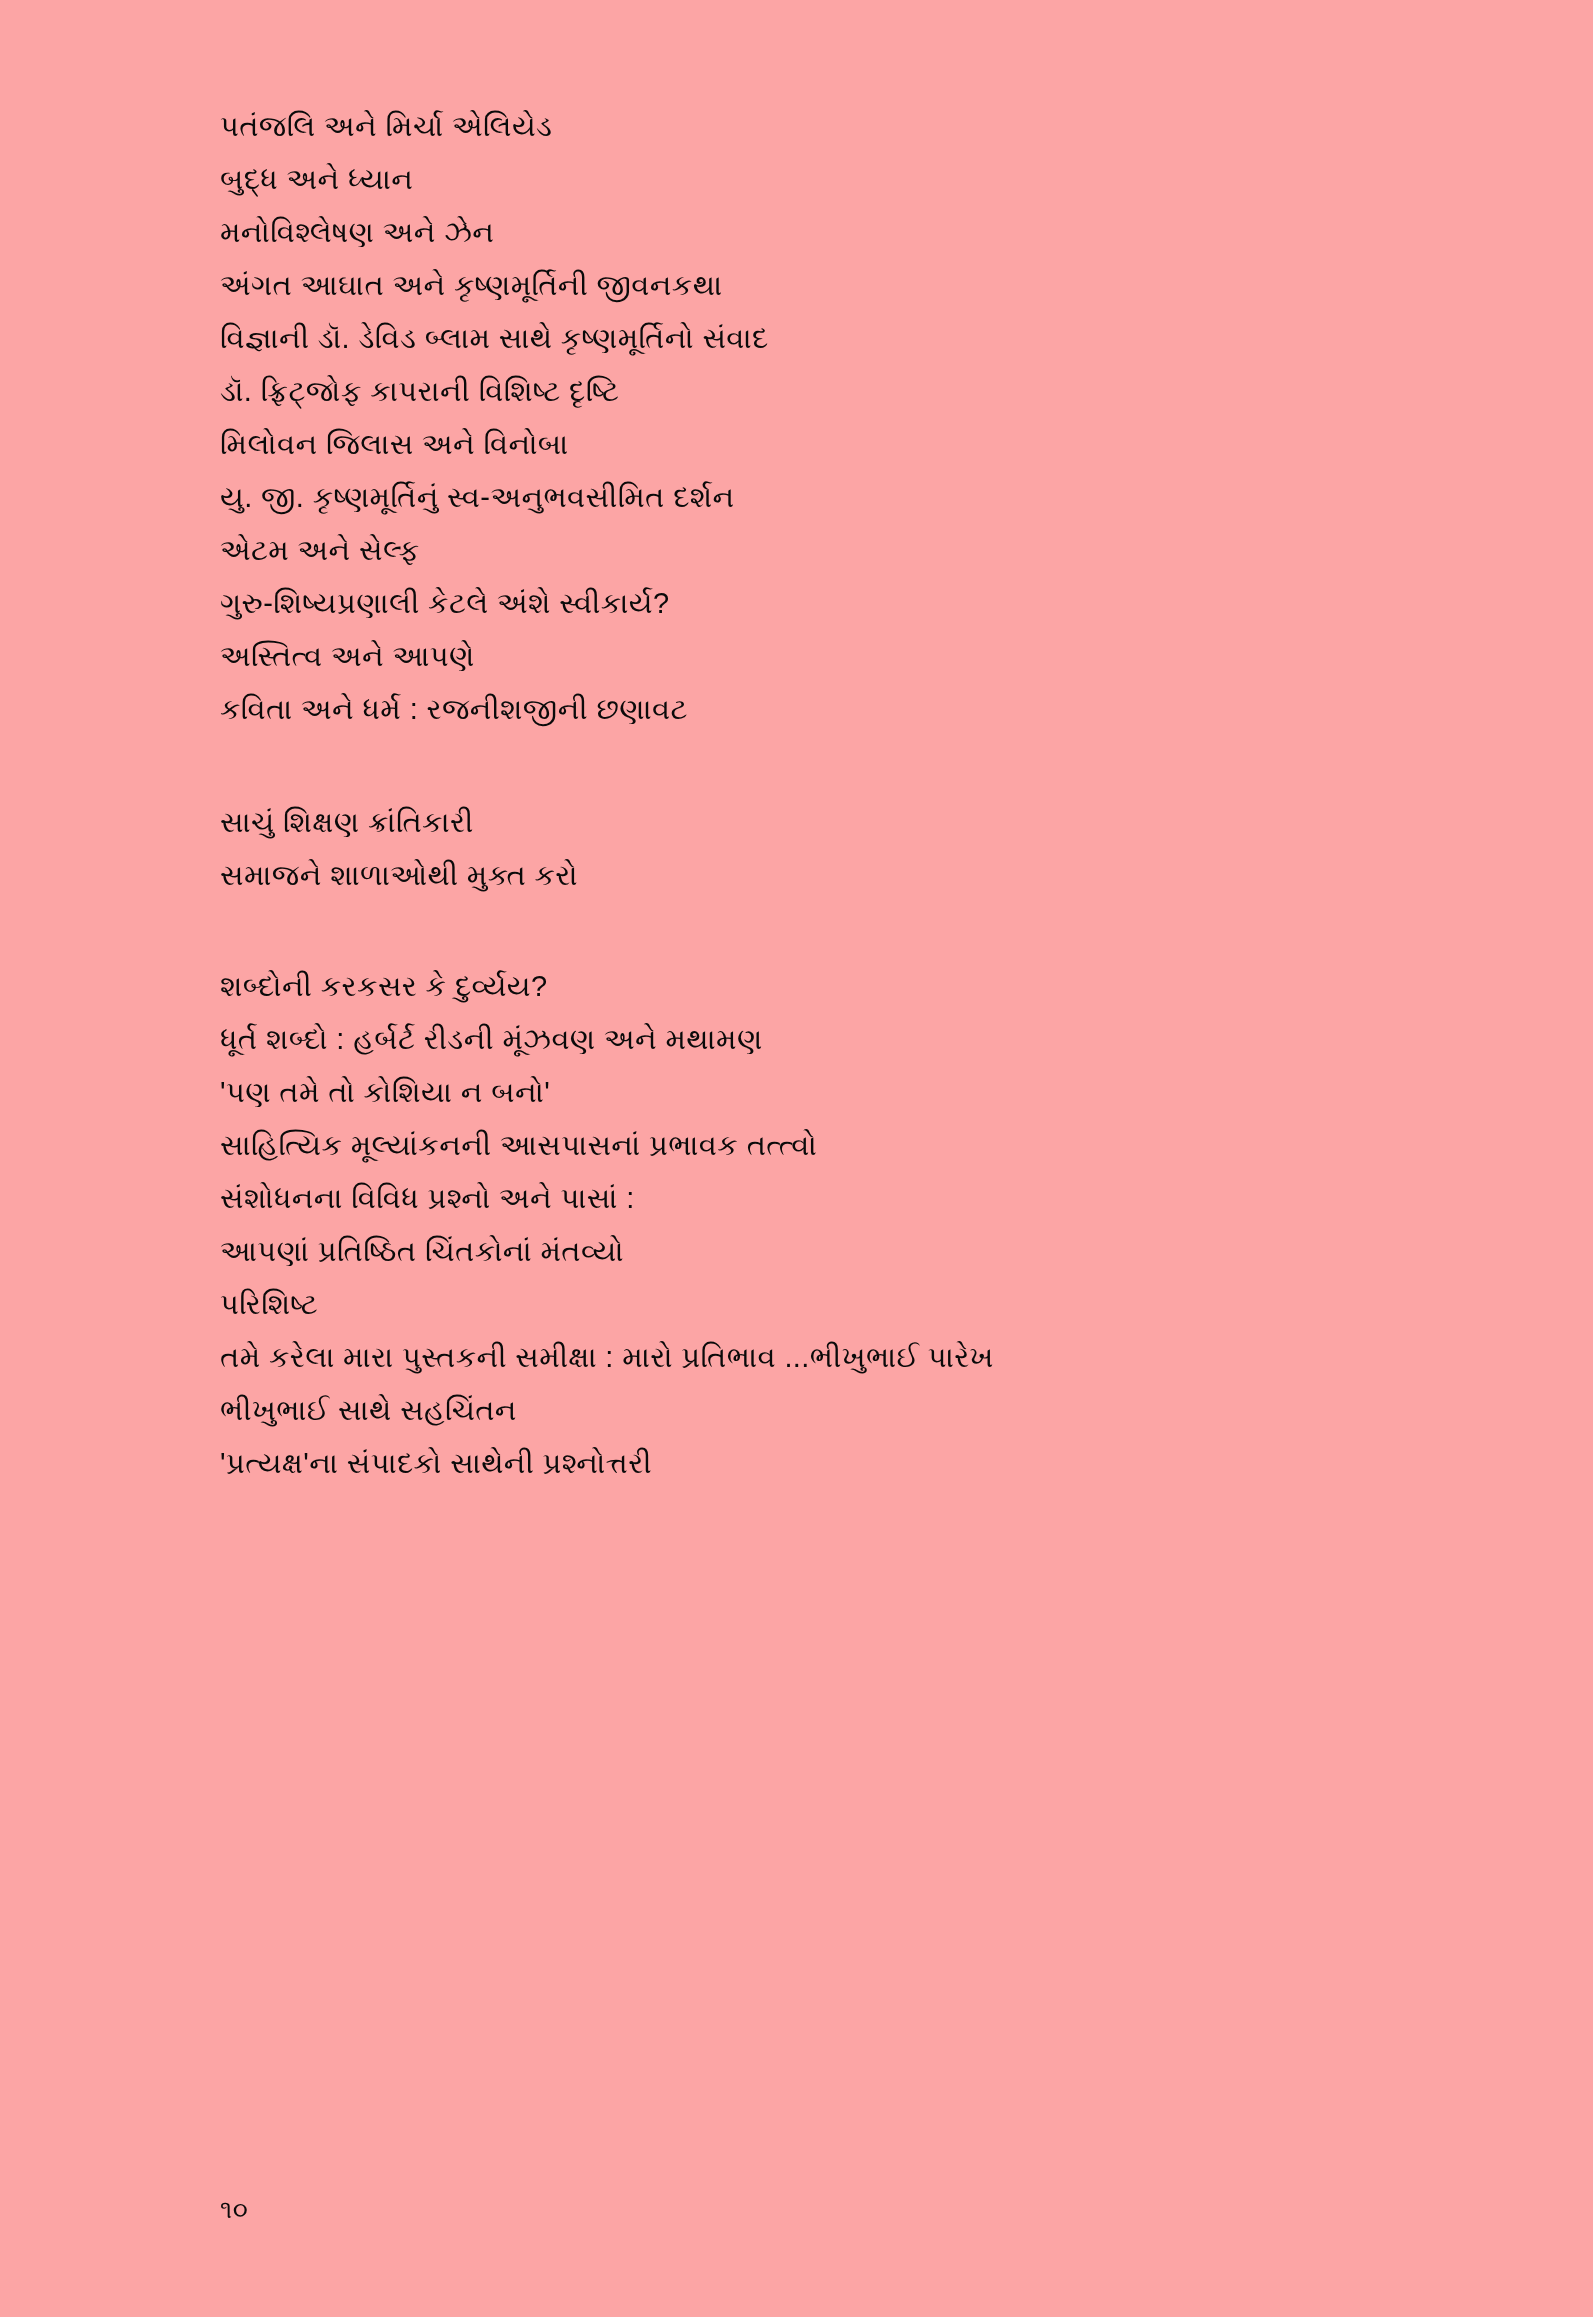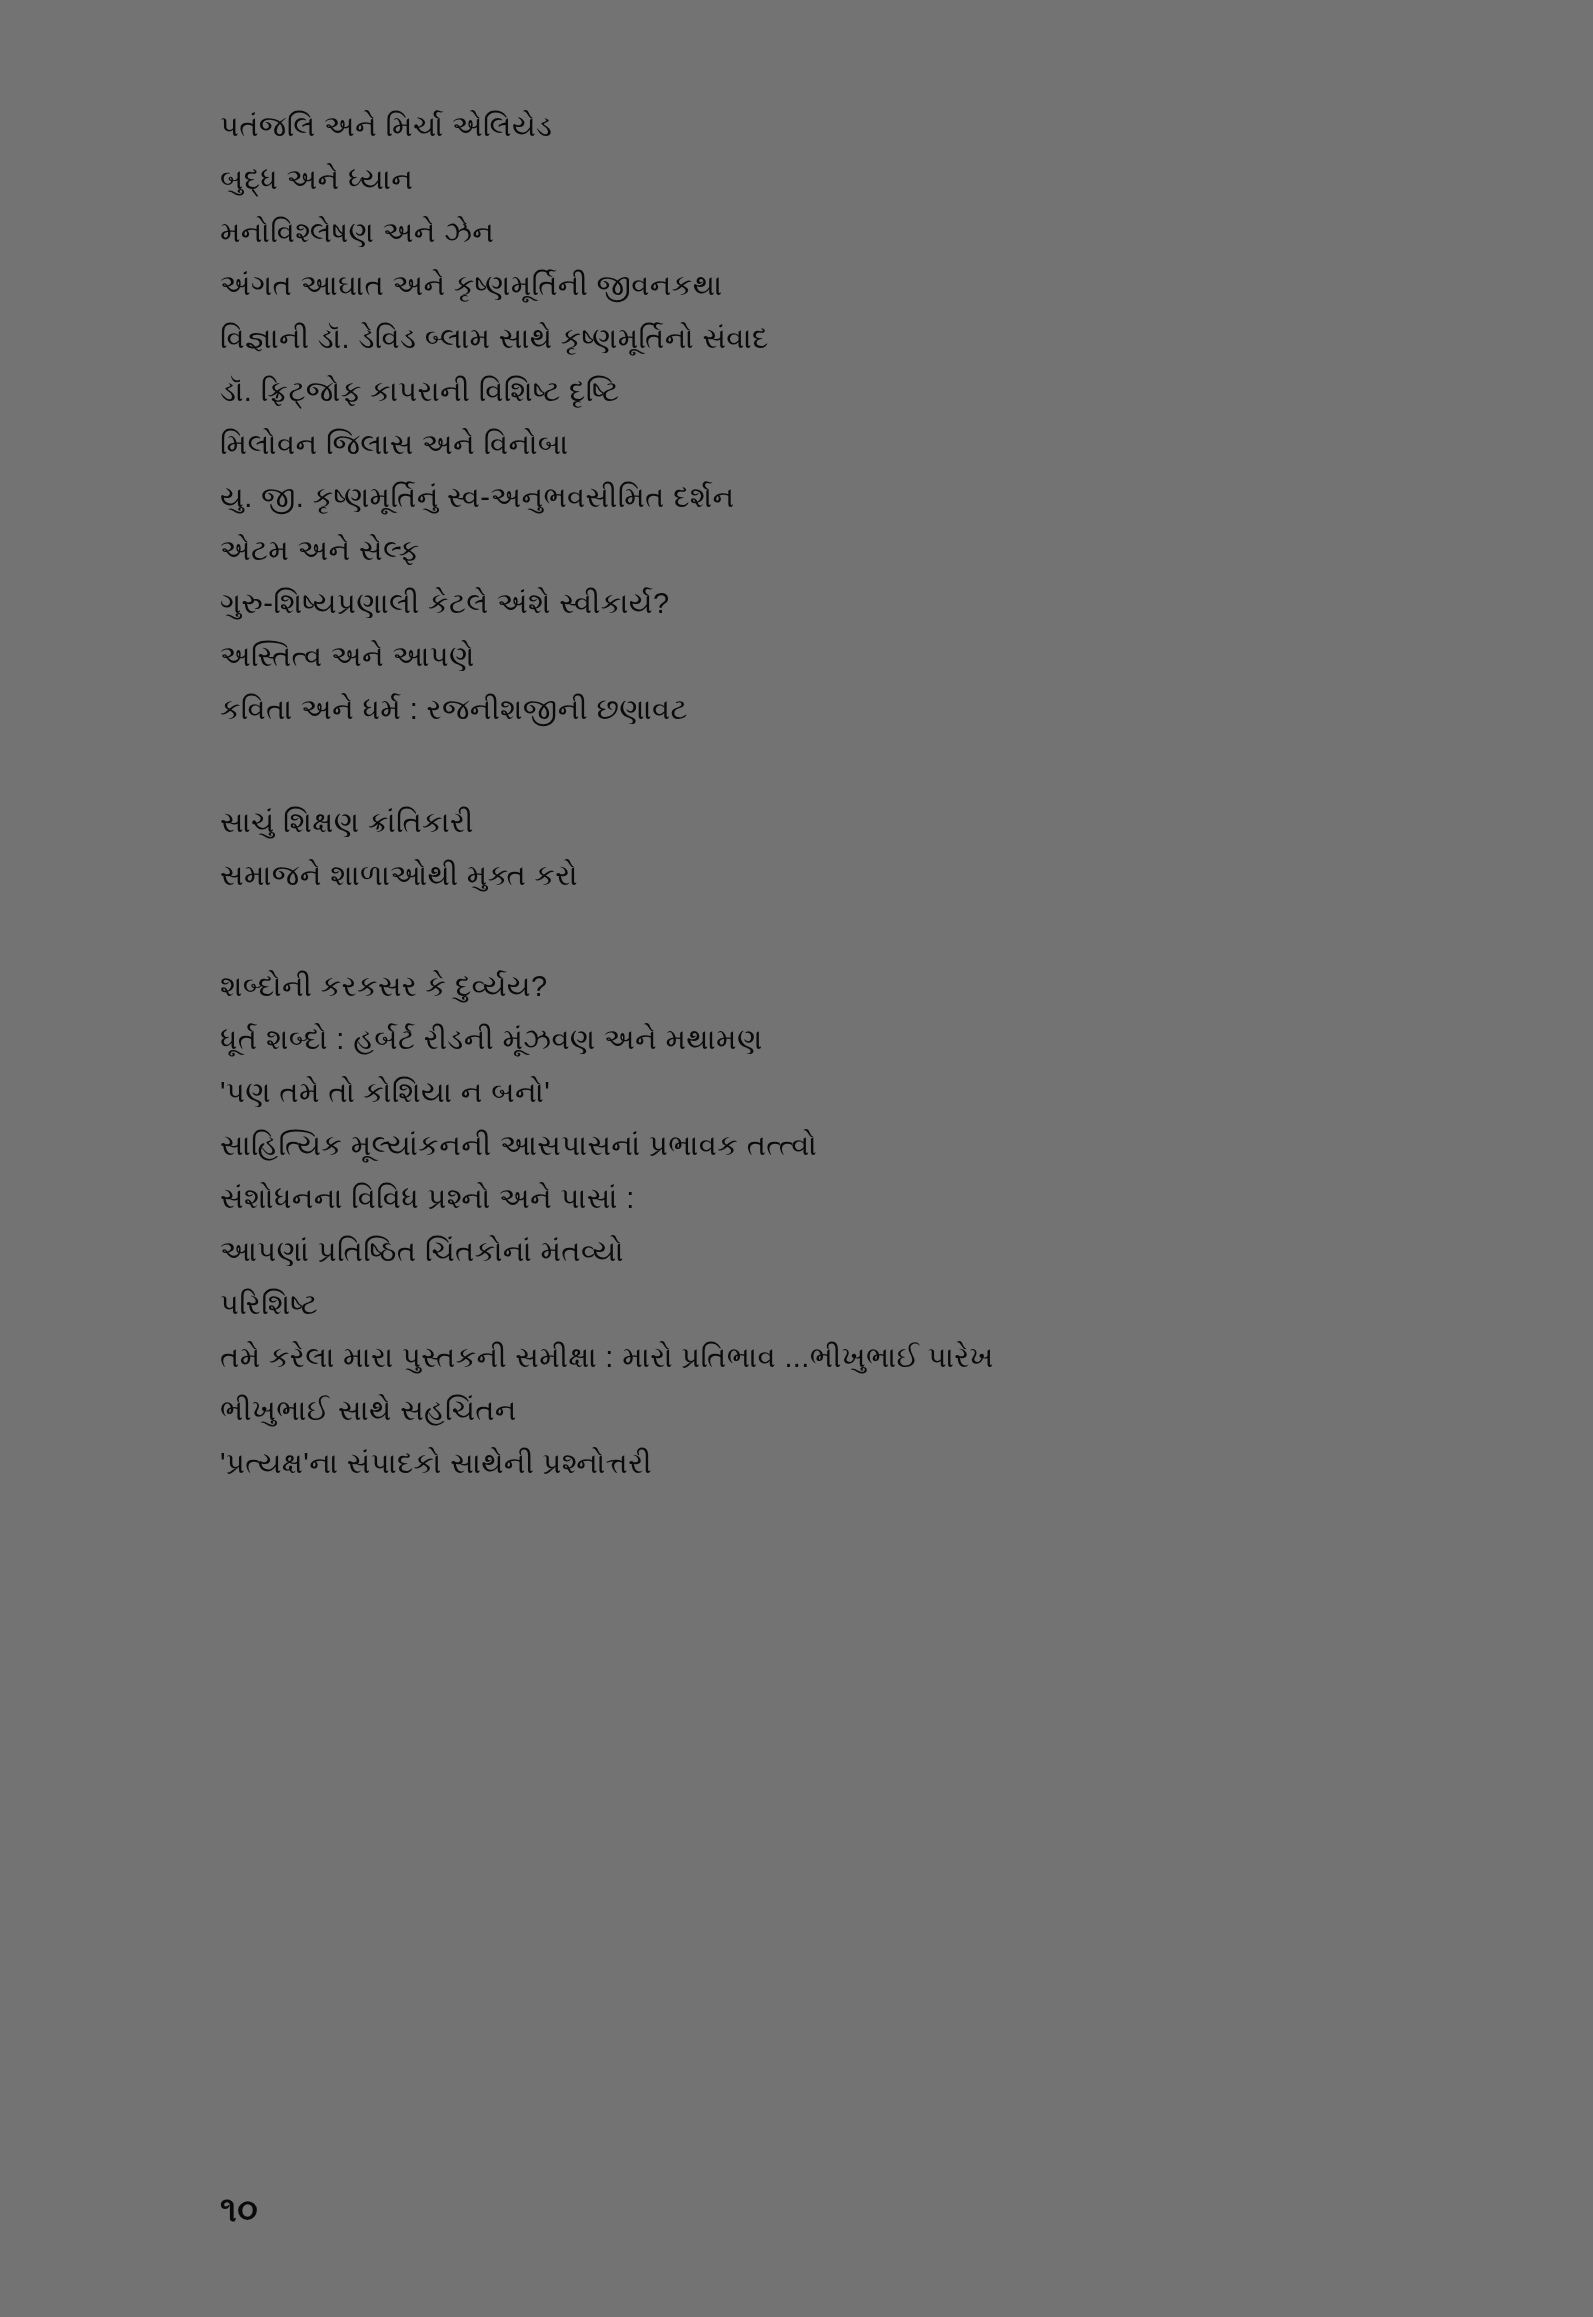--- a/index.html
+++ b/index.html
@@ -14,21 +14,21 @@
     color: #000000;
     position: relative;
     overflow: hidden;
   }
   .page {
     position: absolute;
     left: 0;
     top: 0;
     width: 1593px;
     height: 2317px;
-    background: #737373;
+    background: #fca5a5;
   }
   .content {
     position: absolute;
     left: 220px;
     top: 100px;
     width: 1197px;
   }
   .toc-line {
     font-size: 29px;
     line-height: 53px;
@@ -44,24 +44,24 @@
   .gap-lg {
     height: 60px;
   }
   .gap-md {
     height: 58px;
   }
   .folio {
     position: absolute;
     left: 220px;
     top: 2190px;
-    font-size: 34px;
+    font-size: 25px;
     line-height: 39px;
     color: #0a0a0a;
-    font-weight: 700;
+    font-weight: 400;
     letter-spacing: 0.5px;
   }
 </style>
 </head>
 <body>
 
 <div class="page">
 
   <div class="content">
 

